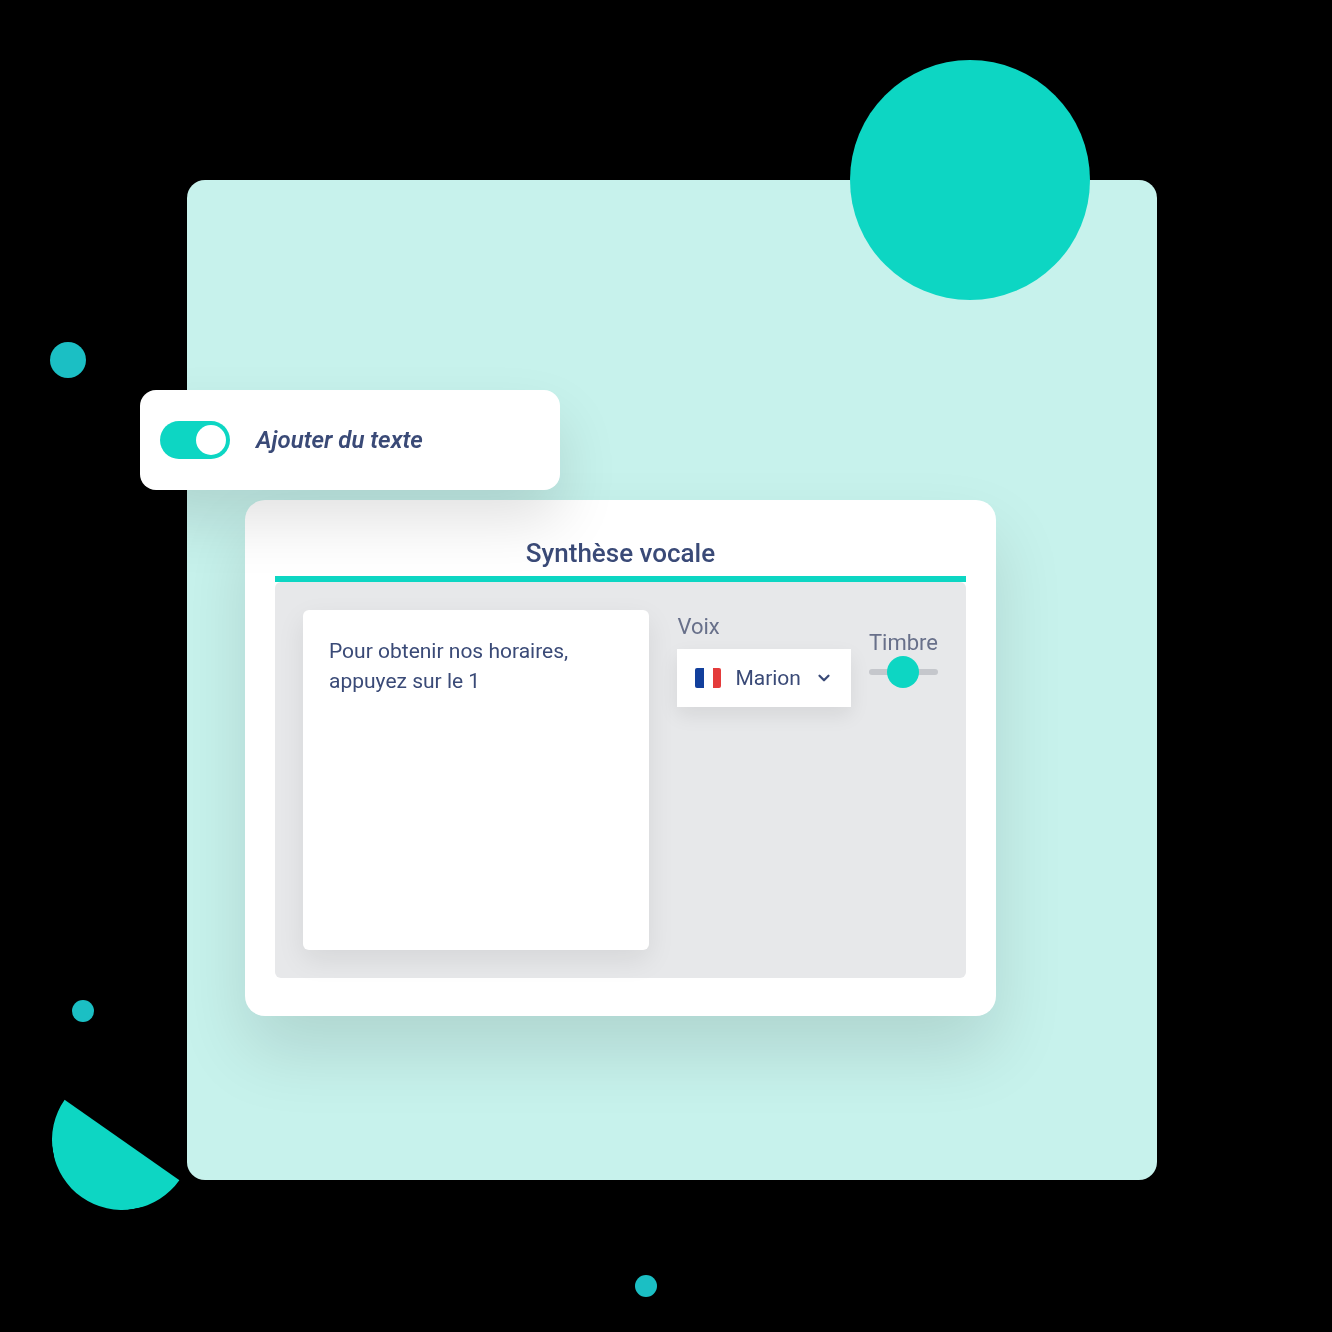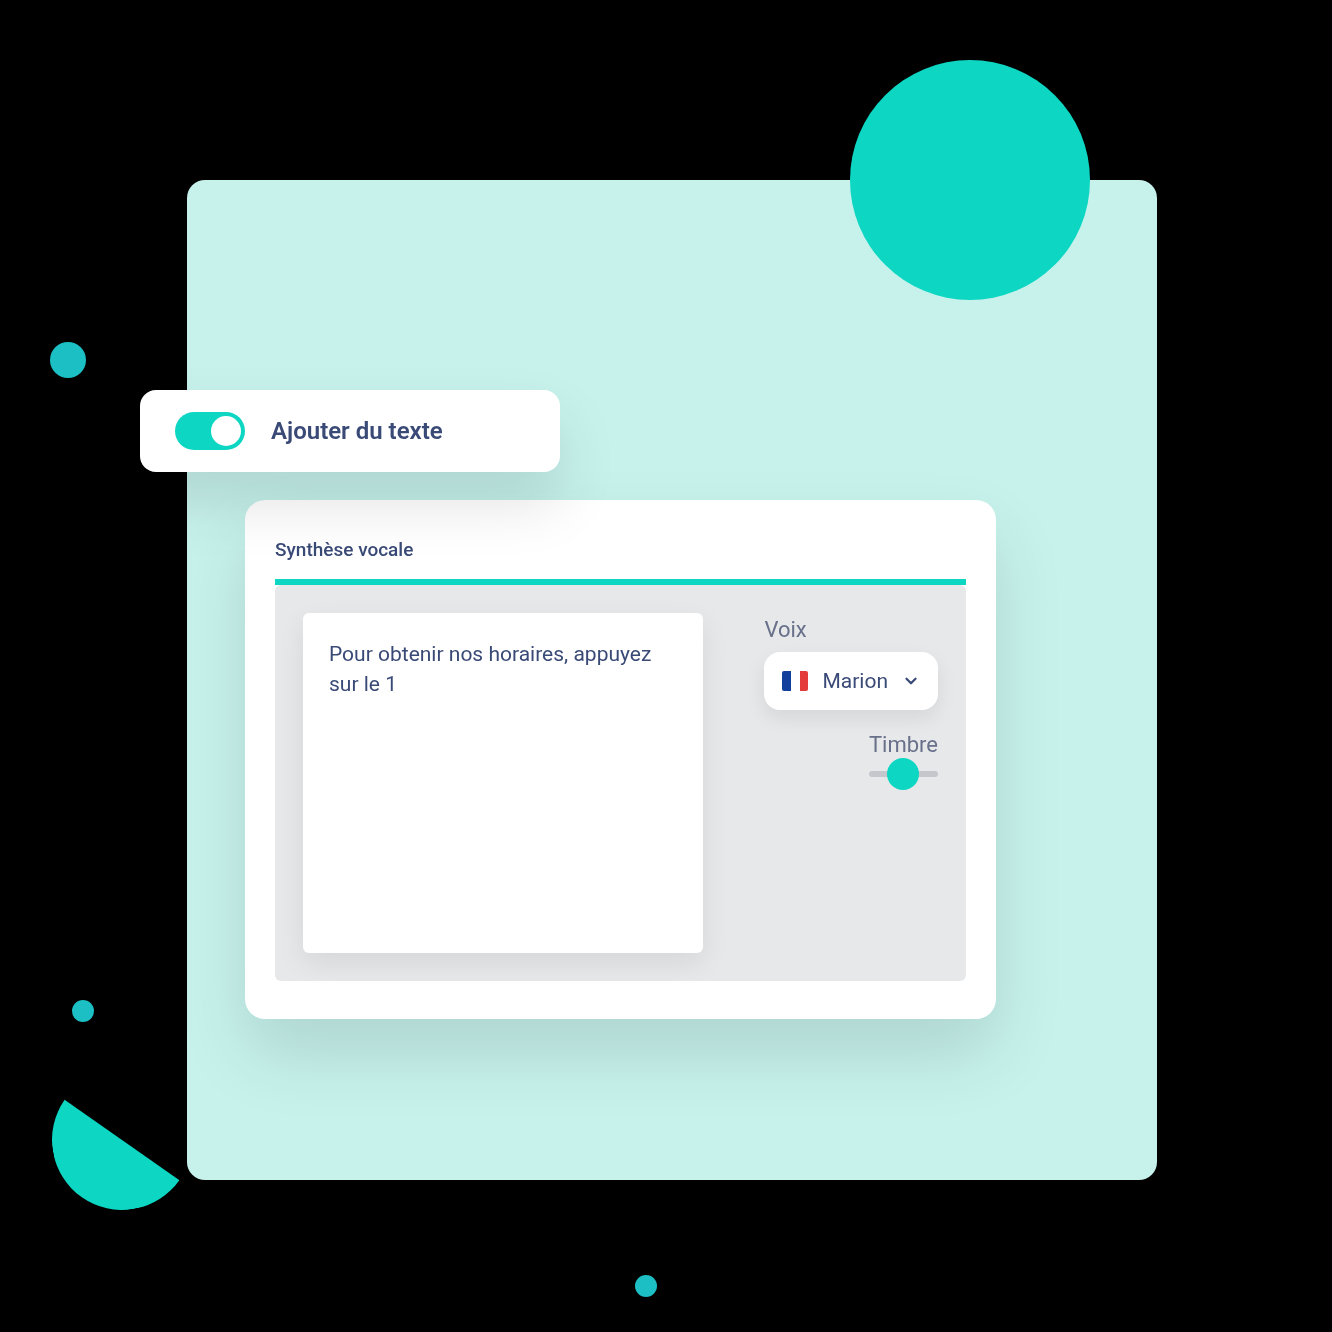--- a/index.html
+++ b/index.html
@@ -69,29 +69,30 @@
     clip-path: polygon(0 0, 100% 100%, 0 100%);
     transform: rotate(-10deg);
   }
 
   
   .toggle-card {
     position: absolute;
     left: 140px;
     top: 390px;
     width: 420px;
-    height: 82px;
+    height: 100px;
     background: #fff;
     border-radius: 16px;
     box-shadow: 0 30px 60px rgba(0,0,0,0.12);
     display: flex;
     align-items: center;
-    padding: 0 35px;
+    padding: 0 20px;
     gap: 26px;
     z-index: 5;
+    font-style: italic;
   }
   .toggle {
     width: 70px;
     height: 38px;
     background: #0dd6c3;
     border-radius: 40px;
     position: relative;
     flex-shrink: 0;
   }
   .toggle-knob {
@@ -120,23 +121,23 @@
     box-shadow: 0 35px 70px rgba(0,0,0,0.12);
     padding: 28px 30px 38px;
   }
 
   .tabs {
     display: flex;
     margin-bottom: 0;
   }
   .tab {
     flex: 1;
-    text-align: left;
-    font-size: 19px;
-    padding: 10px 0 18px;
+    text-align: center;
+    font-size: 26px;
+    padding: 10px 0 8px;
     cursor: pointer;
   }
   .tab.active {
     color: #3a4a77;
     font-weight: 500;
     border-bottom: 6px solid #0dd6c3;
   }
   .tab.inactive {
     color: #b6b8bd;
     font-weight: 400;
@@ -162,35 +163,34 @@
   }
   .text-box-content {
     font-size: 21px;
     line-height: 1.45;
     color: #3a4a77;
   }
 
   .controls {
     flex: 1;
     display: flex;
-    flex-direction: column;
-    gap: 6px;
+    flex-direction: row;
+    gap: 18px;
     padding-top: 4px;
-    align-items: flex-end;
   }
 
   .control-label {
     font-size: 22px;
     color: #68708a;
     margin-bottom: 10px;
   }
 
   .voice-select {
     background: #fff;
-    border-radius: 16px;
+    border-radius: 0;
     height: 58px;
     display: flex;
     align-items: center;
     padding: 0 18px;
     gap: 14px;
     box-shadow: 0 8px 20px rgba(0,0,0,0.08);
     cursor: pointer;
     position: relative;
   }
   .flag {

